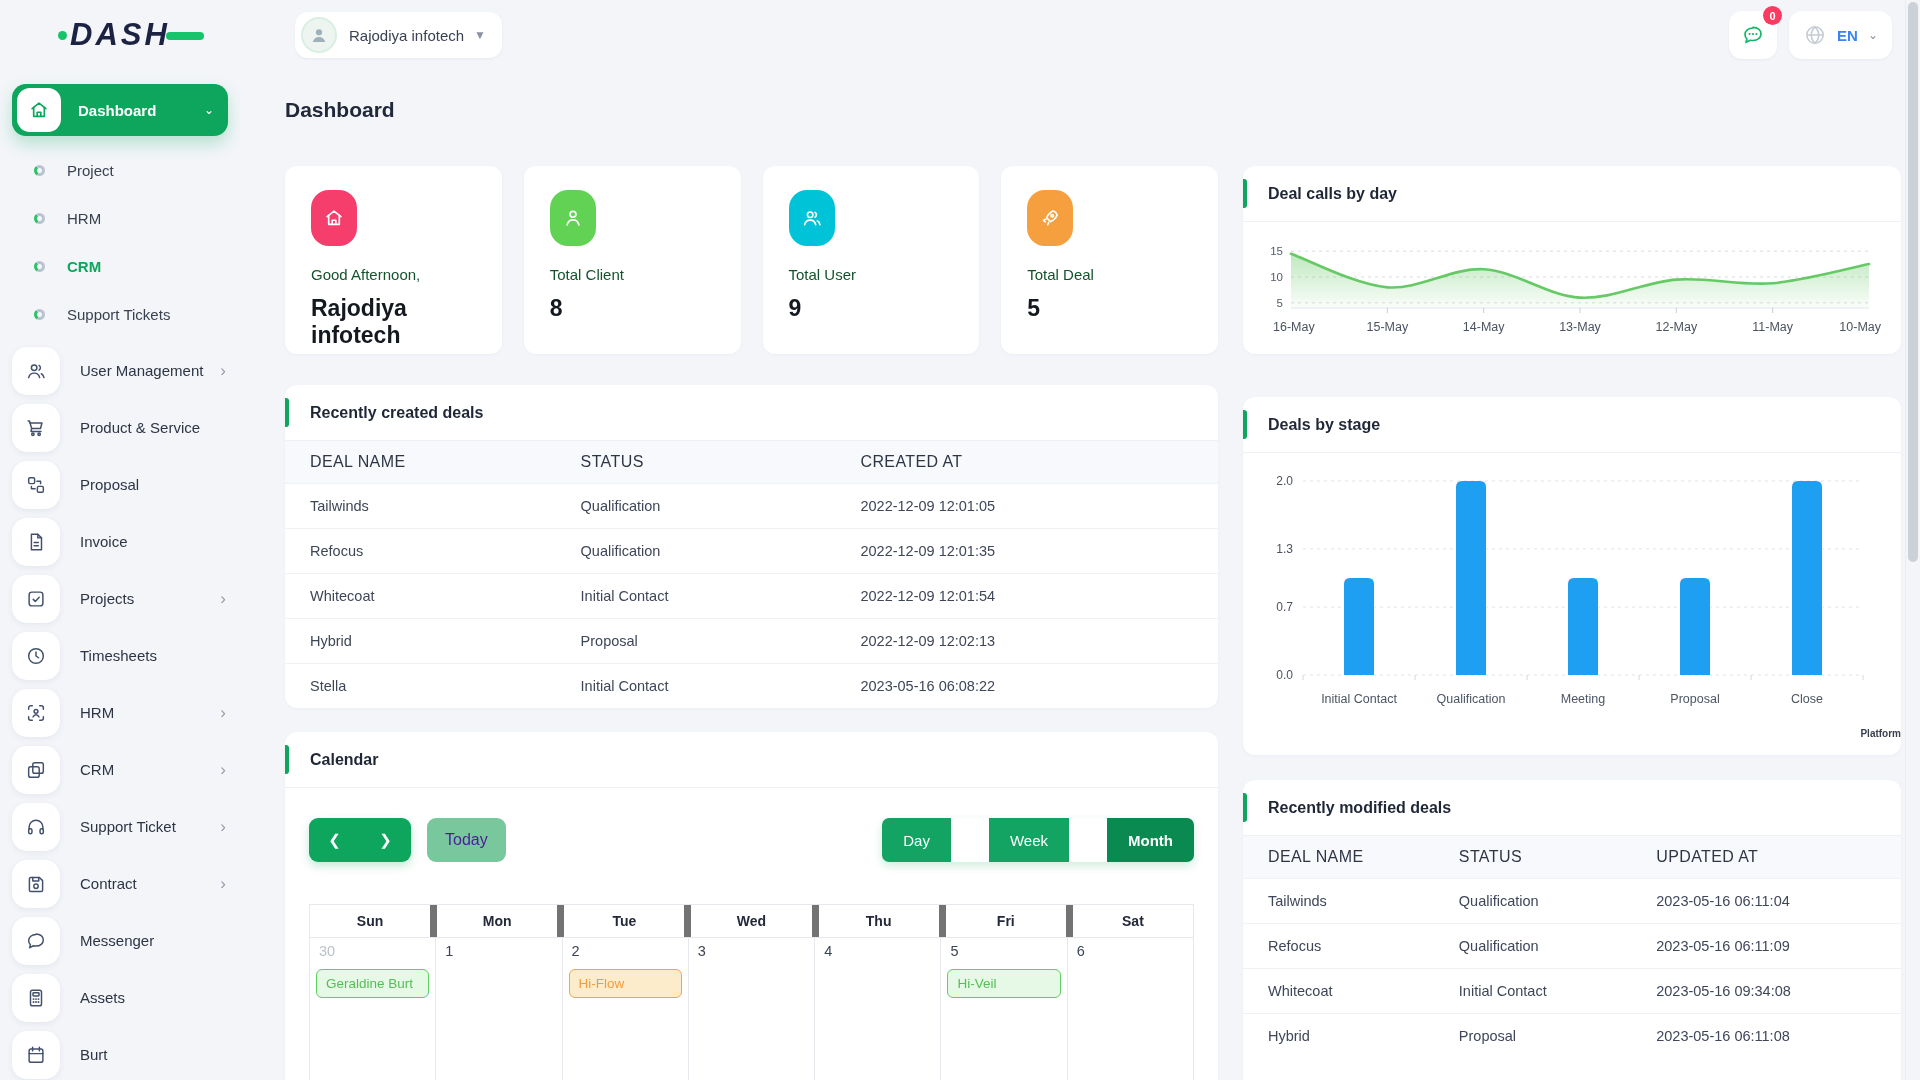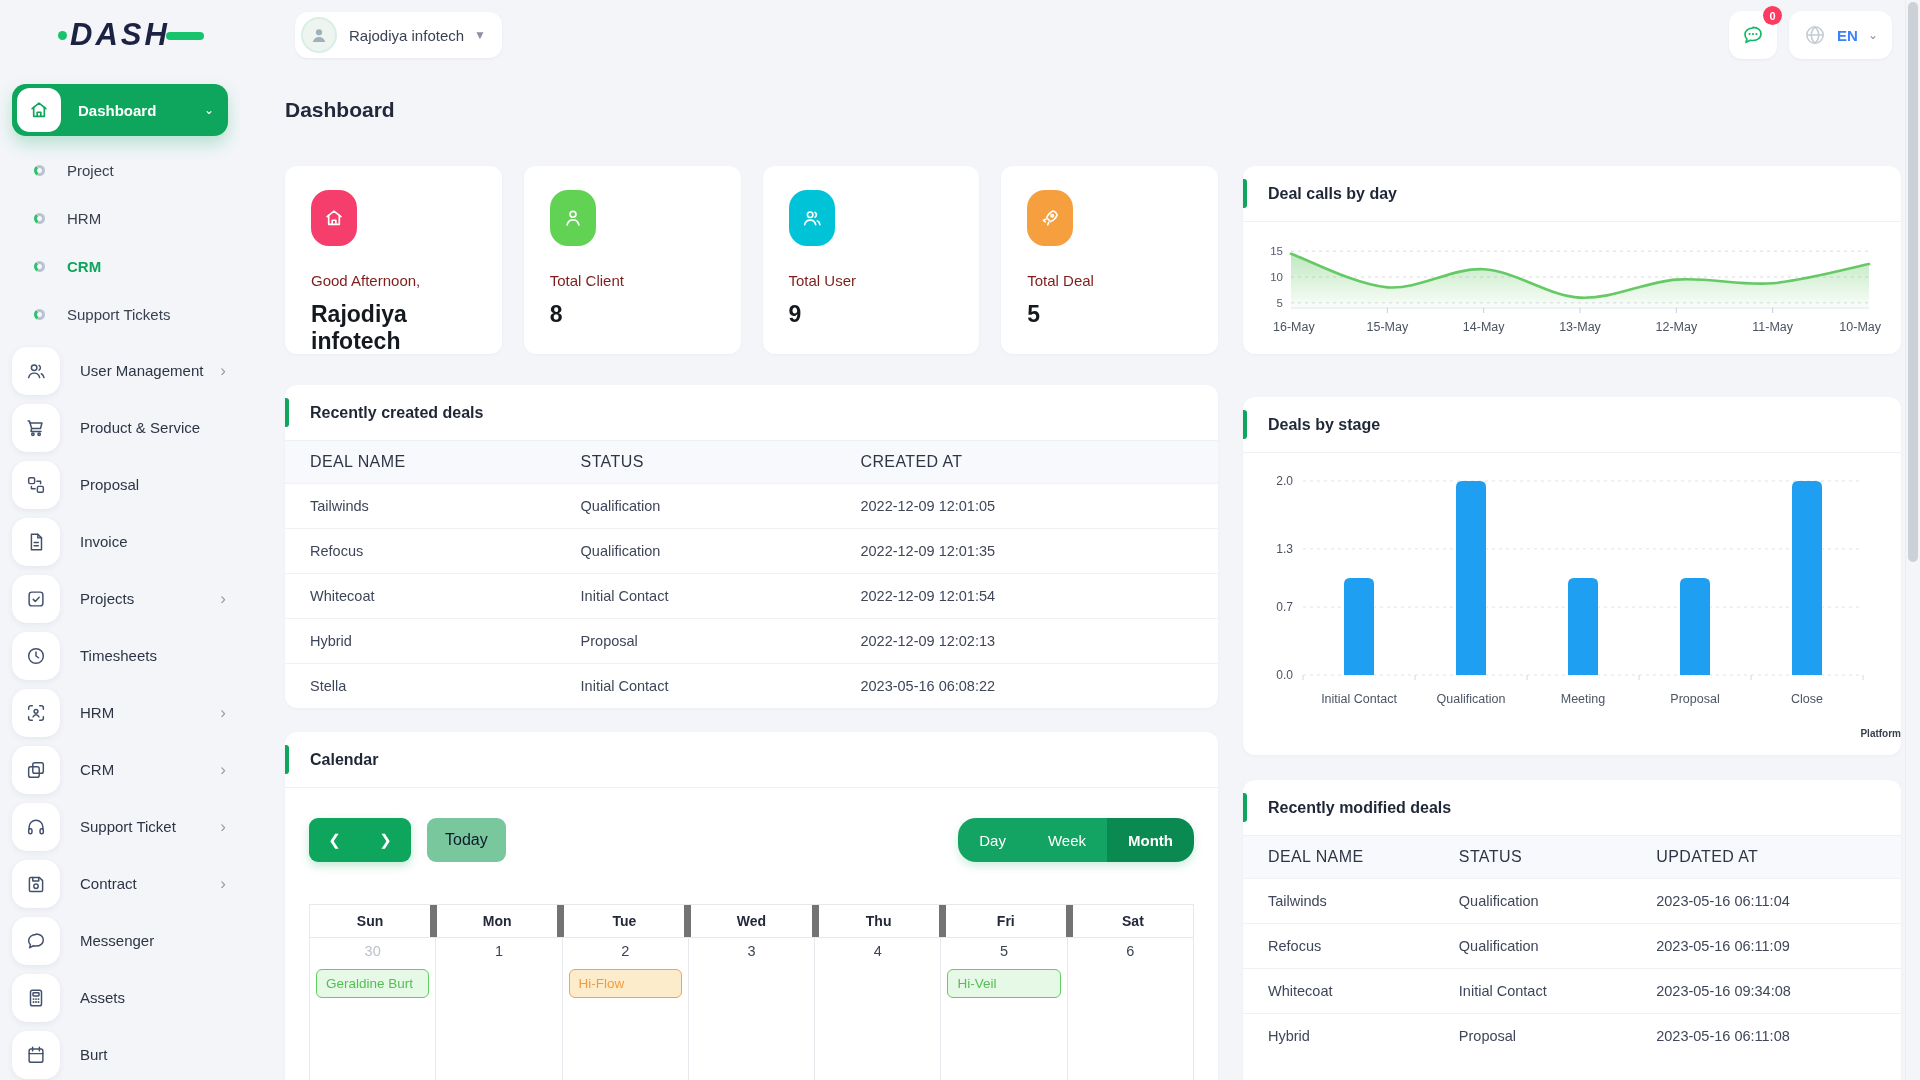--- a/index.html
+++ b/index.html
@@ -61,21 +61,21 @@
   .card { background:#fff; border-radius:12px; box-shadow:0 1px 3px rgba(30,40,80,.04); }
   .card-header { position:relative; height:56px; display:flex; align-items:center; padding:0 25px; border-bottom:1px solid #eef0f4; }
   .card-header::before { content:""; position:absolute; left:0; top:13px; bottom:13px; width:4px; background:#0da65c; border-radius:0 3px 3px 0; }
   .card-title { font-size:16px; font-weight:700; color:#1f2737; }
 
   
   .stats-row { display:flex; gap:22px; }
   .stat-card { width:217px; height:188px; background:#fff; border-radius:12px; padding:24px 26px; box-shadow:0 1px 3px rgba(30,40,80,.04); }
   .stat-icon { width:46px; height:56px; border-radius:18px; display:flex; align-items:center; justify-content:center; }
   .stat-icon svg { width:22px; height:22px; color:#fff; }
-  .stat-label { margin-top:26px; font-size:15px; color:#7f1d1d; }
+  .stat-label { margin-top:20px; font-size:15px; color:#14532d; }
   .stat-value { margin-top:12px; font-size:23px; font-weight:700; color:#14181f; }
 
   
   table.deals { width:100%; border-collapse:collapse; }
   table.deals thead tr { background:#f8f9fc; }
   table.deals th { text-align:left; font-size:16px; letter-spacing:.4px; color:#2e3646; padding:12px 0 12px 25px; font-weight:400; }
   table.deals td { font-size:14.5px; color:#3e4658; padding:14px 0 14px 25px; border-top:1px solid #f0f2f6; }
   .th-name { width:29%; } .th-status { width:30%; } .th-date { width:41%; }
 
   .mt-31 { margin-top:31px; } .mt-24 { margin-top:24px; } .mt-43 { margin-top:43px; } .mt-25 { margin-top:25px; }
@@ -83,33 +83,33 @@
   
   .chart-wrap { padding:10px 14px 6px 14px; }
   svg text { font-family:"Liberation Sans","DejaVu Sans",sans-serif; }
   .xlabel { text-align:right; font-size:10px; font-weight:700; color:#3a414e; padding-bottom:16px; }
 
   
   .cal-card { height:620px; overflow:hidden; }
   .cal-toolbar { position:relative; margin:30px 24px 0 24px; height:44px; display:flex; align-items:center; }
   .nav-group { display:flex; background:#0da65c; border-radius:9px; overflow:hidden; box-shadow:0 4px 10px rgba(13,166,92,.25);}
   .nav-btn { width:51px; height:44px; color:#fff; display:flex; align-items:center; justify-content:center; font-size:15px; font-weight:700; cursor:pointer; }
-  .today-btn { margin-left:16px; height:44px; padding:0 18px; background:#78c79d; color:#0f172a; border-radius:9px; display:flex; align-items:center; font-size:16px; cursor:pointer; }
+  .today-btn { margin-left:16px; height:44px; padding:0 18px; background:#78c79d; color:#4c1d95; border-radius:9px; display:flex; align-items:center; font-size:16px; cursor:pointer; }
   .month-label { position:absolute; left:0; right:0; text-align:center; font-size:23px; font-weight:700; color:#1e2535; letter-spacing:.5px; }
-  .views-group { margin-left:auto; display:flex; border-radius:18px; overflow:hidden; box-shadow:0 4px 10px rgba(13,166,92,.2); z-index:1;}
+  .views-group { margin-left:auto; display:flex; border-radius:7px; overflow:hidden; box-shadow:0 4px 10px rgba(13,166,92,.2); z-index:1;gap:38px;}
   .view-btn { height:44px; padding:0 21px; display:flex; align-items:center; color:#fff; background:#13a362; font-size:15px; cursor:pointer; }
   .view-btn.active { background:#0a8a50; font-weight:700; }
   .cal-grid { margin:42px 24px 0 24px; border:1px solid #e6e8ee; border-bottom:none; }
   .cal-head { display:flex; }
   .cal-head-cell { flex:1; text-align:center; font-size:14px; font-weight:700; color:#23293a; padding:8px 0; border-right:7px solid #737373; }
   .cal-head-cell:last-child { border-right:none; }
   .cal-week { display:flex; border-top:1px solid #e6e8ee; }
   .cal-cell { flex:1; height:160px; border-right:1px solid #e6e8ee; cursor:pointer; }
   .cal-cell:last-child { border-right:none; }
-  .day-num { text-align:center; padding:5px 9px; font-size:14.5px; color:#3c4454; }
+  .day-num { text-align:left; padding:5px 9px; font-size:14.5px; color:#3c4454; }
   .day-num.muted { color:#bcc1cb; }
   .cal-event { margin:5px 6px; padding:6px 9px; border-radius:6px; font-size:13.5px; border:1px solid; cursor:pointer; }
   .cal-event.green { background:#e6f8e6; border-color:#5ed05e; color:#56bd56; }
   .cal-event.orange { background:#fdeccc; border-color:#f1a455; color:#ef9c3e; }
 </style>
 </head>
 <body>
 
 <div class="topbar">
   <div class="logo">

